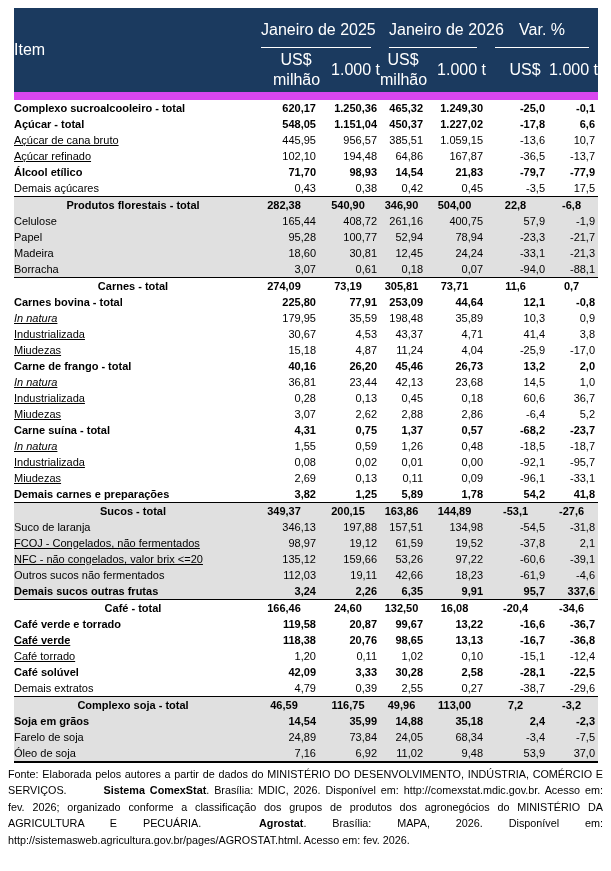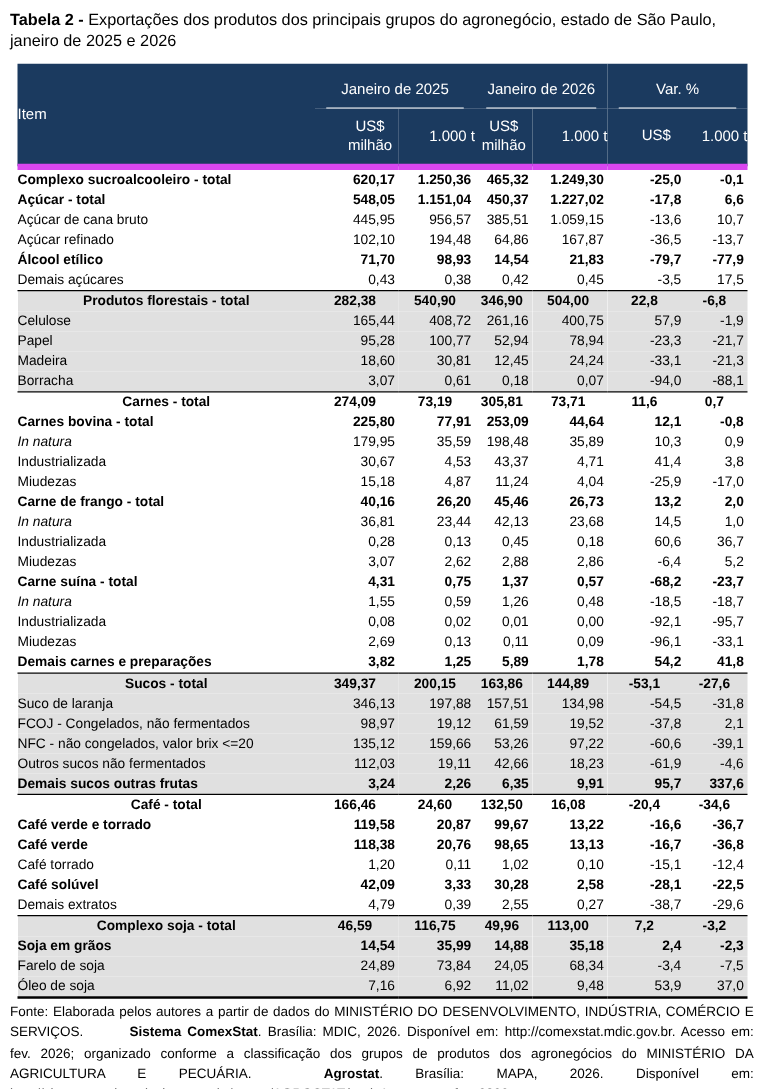--- a/index.html
+++ b/index.html
@@ -12,50 +12,49 @@
 
   
   .title { font-size:13px; line-height:1.3; width:592px; margin:0 0 9px 0; }
   .title .tprefix { font-weight:bold; }
 
   
   table.main { border-collapse:collapse; table-layout:fixed; width:584px; margin-left:6px;
                border-bottom:2px solid #000; }
   table.main th, table.main td { padding:0; }
 
-  thead th { background:var(--hdr,#1b3a5f); color:#fff; font-weight:normal; font-size:12px; }
+  thead th { background:var(--hdr,#1b3a5f); color:#fff; font-weight:normal; font-size:16px; }
   .item-h { text-align:left; vertical-align:middle; padding-left:6px; }
   .grp-in { text-align:center; padding:13px 0 8px 0; margin:0 9px; border-bottom:1px solid #fff;
             white-space:nowrap; }
   th.sub { text-align:right; vertical-align:middle; padding:5px 3px 10px 0; height:44px; }
   .us { display:inline-block; width:46px; text-align:center; line-height:1.25; }
 
   tbody td { font-size:11px; line-height:16px; height:16px; white-space:nowrap; overflow:hidden; }
   tbody td.lbl { text-align:left; }
   tbody td.num { text-align:right; padding-right:3px; font-family:"Liberation Sans", sans-serif; }
   tbody tr.shaded td { background:var(--alt,#e0e0e0); }
   tbody tr.section-start td { border-top:1.5px solid #000;text-align:center; }
-  tbody tr.body-start td { border-top:5px solid #d946ef;margin-left:36px; }
+  tbody tr.body-start td { border-top:8px solid #d946ef;margin-left:36px; }
   .b { font-weight:bold; }
   .i { font-style:italic; }
   .ind0 { padding-left:6px; }
   .ind1 { padding-left:17px; }
-  .ind2 { padding-left:28px; }
+  .ind2 { padding-left:28px;text-decoration:underline; }
 
   
   .source { width:595px; margin:3px 0 0 0; font-size:10.8px; line-height:1.52;
             text-align:justify; }
   .source .sb { font-weight:bold;padding-left:32px; }
 </style>
 </head>
 <body>
 
 <div class="page">
 
-  <p class="title"><span class="tprefix">Tabela 2 -</span><span> Exportações dos produtos dos principais grupos do agronegócio, estado de São Paulo, janeiro de 2025 e 2026</span></p>
 
   <table class="main">
     <colgroup>
       <col style="width:238px">
         <col style="width:67px">
         <col style="width:61px">
       <col style="width:46px">
         <col style="width:60px">
         <col style="width:62px">
       <col style="width:50px">

